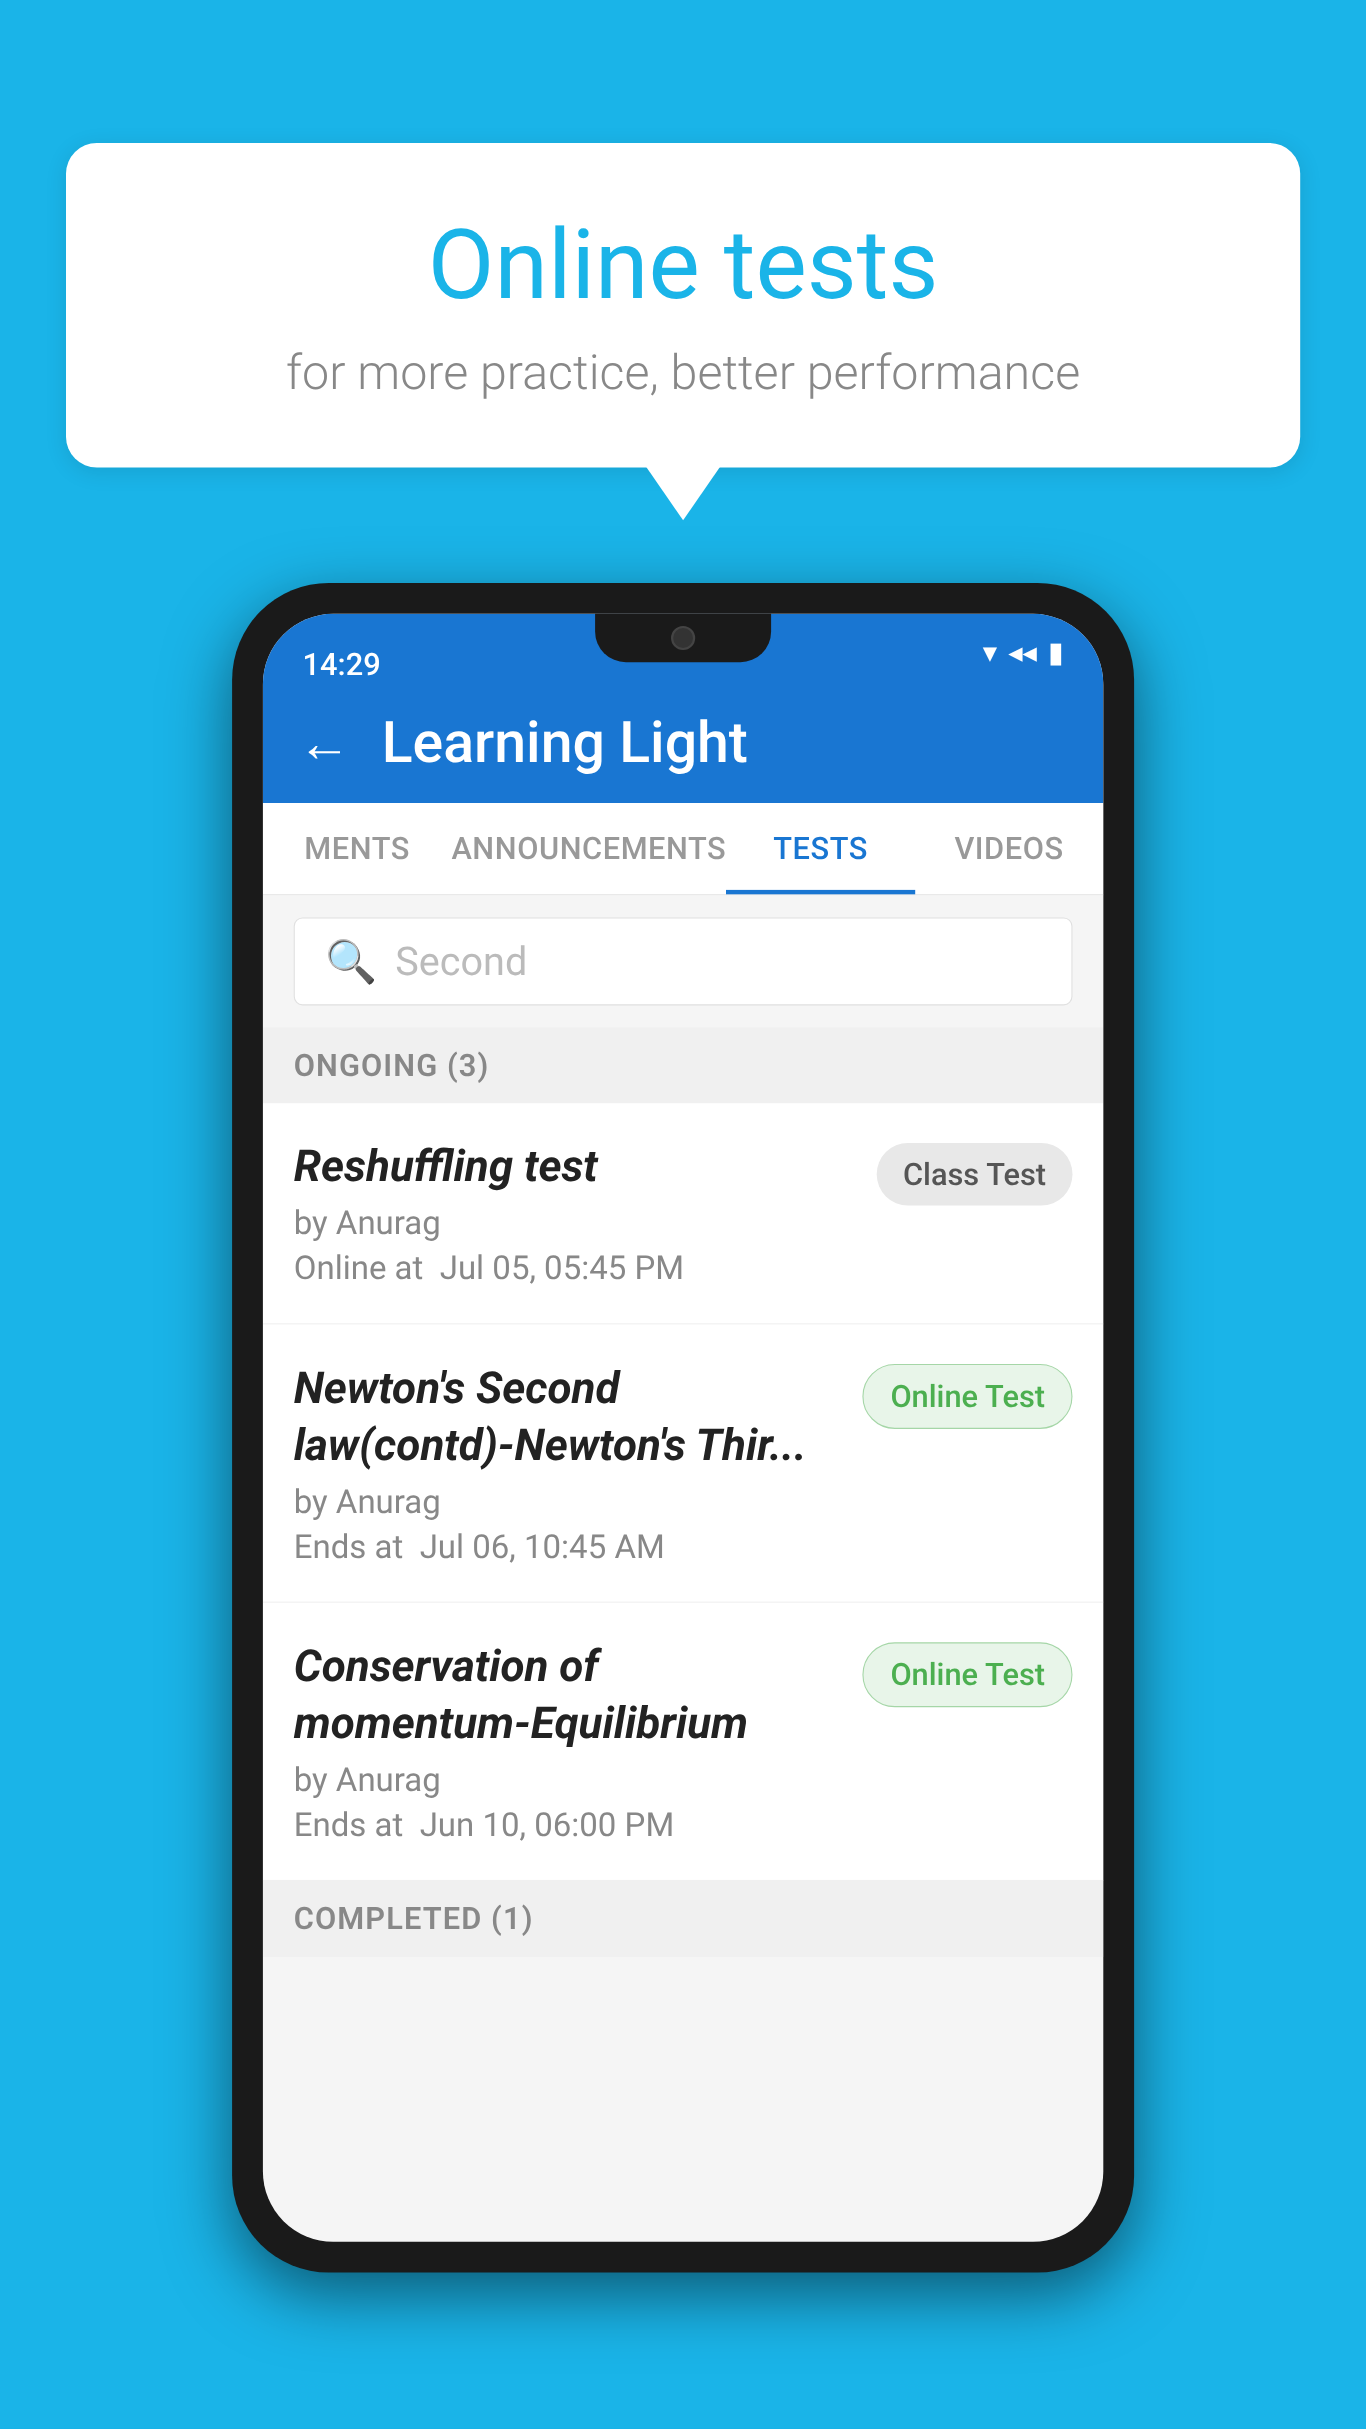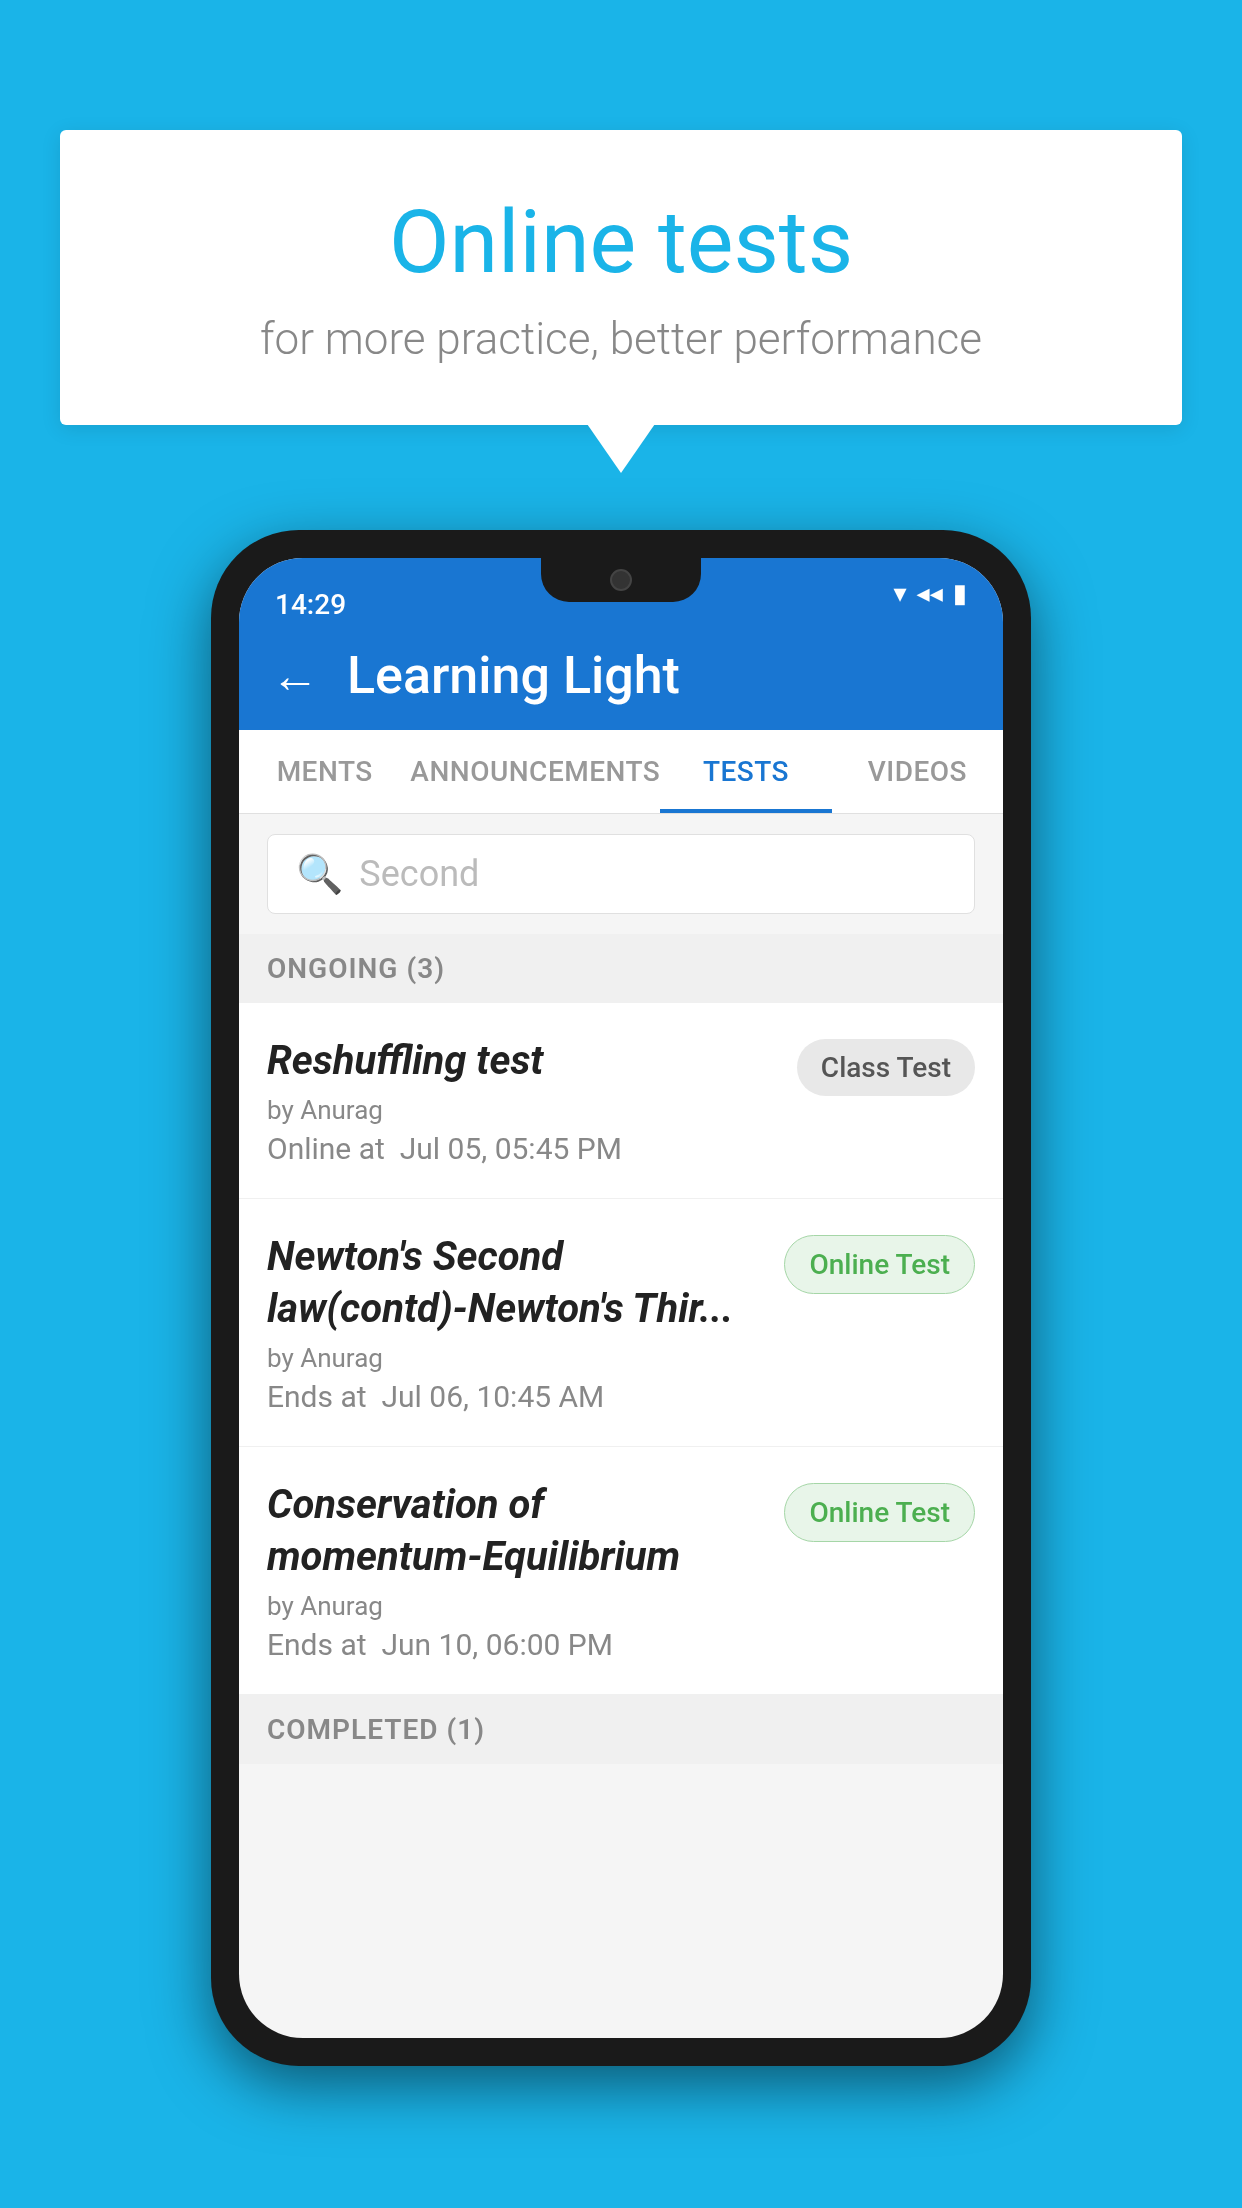--- a/index.html
+++ b/index.html
@@ -16,21 +16,21 @@
     
     .speech-bubble-container {
       position: absolute;
       top: 130px;
       left: 60px;
       right: 60px;
     }
 
     .speech-bubble {
       background: white;
-      border-radius: 6px;
+      border-radius: 28px;
       padding: 60px 112px;
       text-align: center;
       box-shadow: 0 4px 20px rgba(0,0,0,0.1);
       position: relative;
     }
 
     .speech-bubble::after {
       content: '';
       position: absolute;
       bottom: -48px;
@@ -251,21 +251,21 @@
     .test-name {
       font-size: 40px;
       font-weight: 700;
       color: #222;
       margin-bottom: 8px;
       line-height: 1.3;
       font-style: italic;
     }
 
     .test-by {
-      font-size: 26px;
+      font-size: 30px;
       color: #888;
       margin-bottom: 6px;
     }
 
     .test-date {
       font-size: 30px;
       color: #888;
     }
 
     .test-badge {

